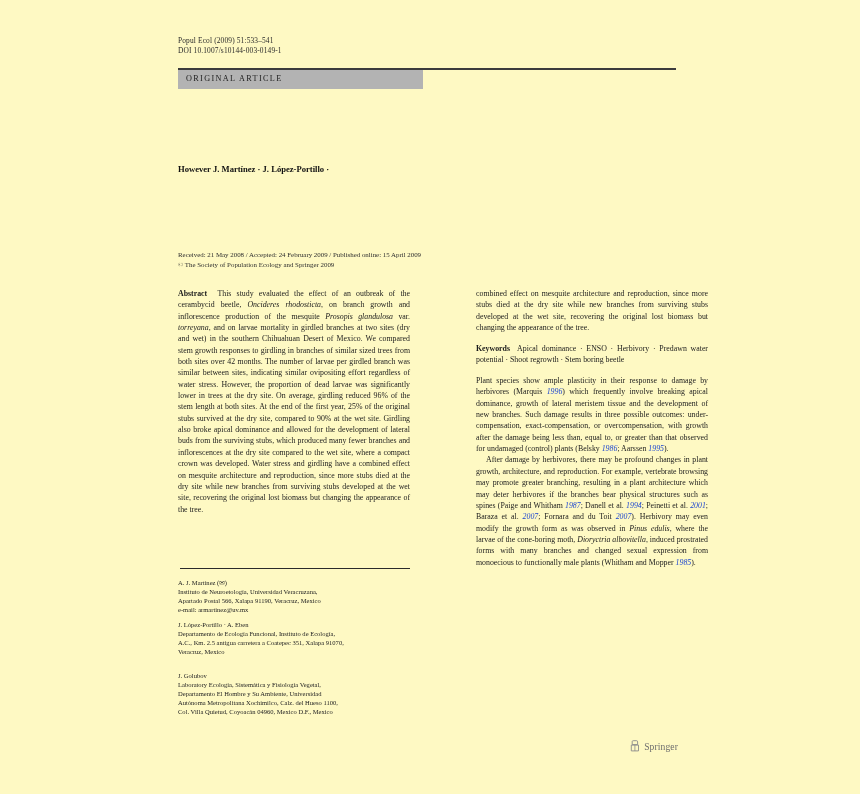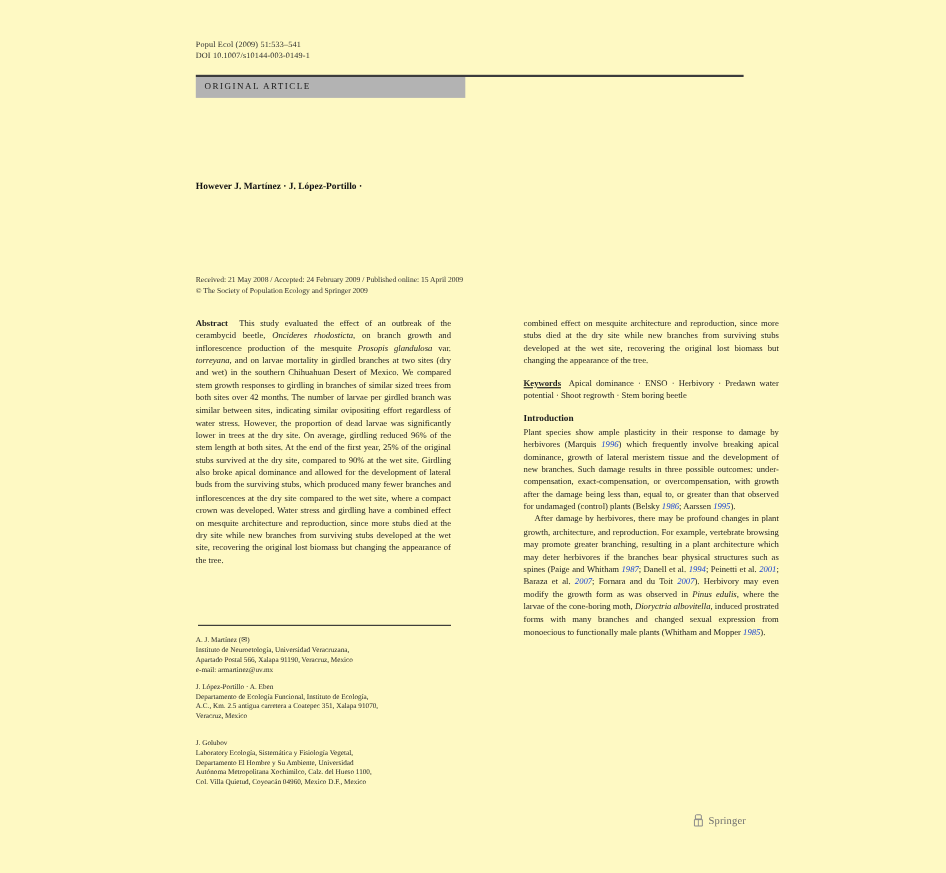--- a/index.html
+++ b/index.html
@@ -116,21 +116,21 @@
     text-justify: inter-word;
     hyphens: none;
   }
   .para-indent { text-indent: 10px; }
   .blk { margin-bottom: 9.5px !important; }
 
   b.run-in { font-weight: bold; margin-top: 44px; }
   i { font-style: italic; }
   .cite { color: #1a44d0; font-style: italic; }
 
-  .kw-label { font-weight: bold; text-decoration: underline; }
+  .kw-label { font-weight: bold; }
 
   .sec-head {
     font-size: 8.4px;
     font-weight: bold;
     line-height: 12px;
     margin: 0 0 7px 0;
     text-align: left;
   }
 
   
@@ -229,21 +229,20 @@
       <div>Autónoma Metropolitana Xochimilco, Calz. del Hueso 1100,</div>
       <div>Col. Villa Quietud, Coyoacán 04960, Mexico D.F., Mexico</div>
     </div>
 
     <div class="col col-right">
 
       <p class="blk"><span>combined effect on mesquite architecture and reproduction, since more stubs died at the dry site while new branches from surviving stubs developed at the wet site, recovering the original lost biomass but changing the appearance of the tree.</span></p>
 
       <p class="blk"><b class="kw-label">Keywords</b>&nbsp; <span>Apical dominance · ENSO · Herbivory · Predawn water potential · Shoot regrowth · Stem boring beetle</span></p>
 
-      <p class="sec-head">Introduction</p>
 
       <p><span>Plant species show ample plasticity in their response to damage by herbivores (Marquis </span><span class="cite">1996</span><span>) which frequently involve breaking apical dominance, growth of lateral meristem tissue and the development of new branches. Such damage results in three possible outcomes: under-compensation, exact-compensation, or overcompensation, with growth after the damage being less than, equal to, or greater than that observed for undamaged (control) plants (Belsky </span><span class="cite">1986</span><span>; Aarssen </span><span class="cite">1995</span><span>).</span></p>
 
       <p class="para-indent"><span>After damage by herbivores, there may be profound changes in plant growth, architecture, and reproduction. For example, vertebrate browsing may promote greater branching, resulting in a plant architecture which may deter herbivores if the branches bear physical structures such as spines (Paige and Whitham </span><span class="cite">1987</span><span>; Danell et al. </span><span class="cite">1994</span><span>; Peinetti et al. </span><span class="cite">2001</span><span>; Baraza et al. </span><span class="cite">2007</span><span>; Fornara and du Toit </span><span class="cite">2007</span><span>). Herbivory may even modify the growth form as was observed in </span><i>Pinus edulis</i><span>, where the larvae of the cone-boring moth, </span><i>Dioryctria albovitella</i><span>, induced prostrated forms with many branches and changed sexual expression from monoecious to functionally male plants (Whitham and Mopper </span><span class="cite">1985</span><span>).</span></p>
     </div>
 
     <div class="springer">
       <span class="glyph">
         <svg width="11" height="12" viewBox="0 0 11 12" aria-hidden="true">
           <path d="M2.2 4.6 L2.2 1.6 Q2.2 0.7 3.2 0.7 L6.6 0.7 Q7.6 0.7 7.6 1.8 L7.6 4.6 Z" fill="none" stroke="#8a8a8a" stroke-width="0.9"></path>

